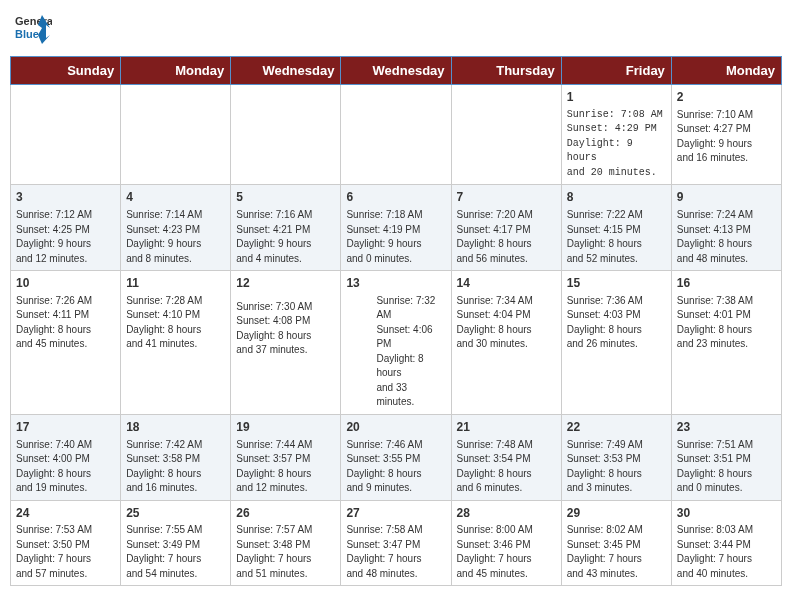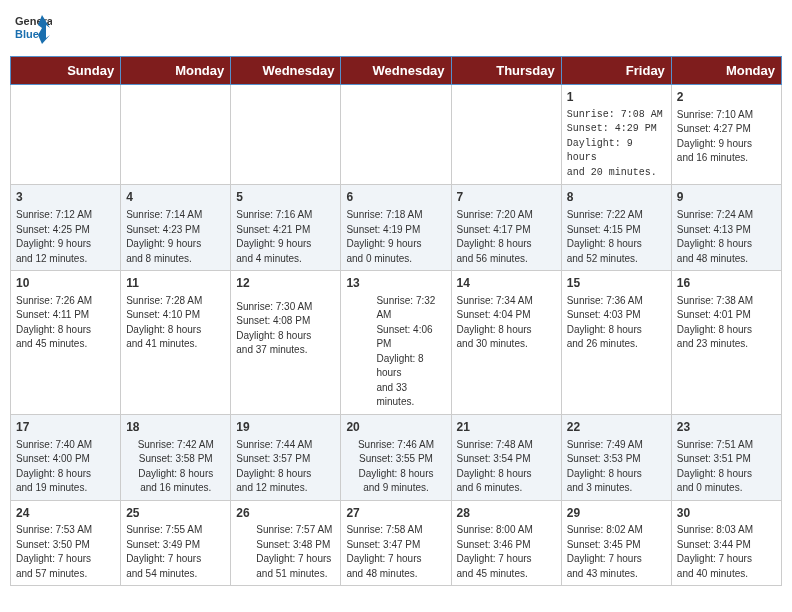--- a/index.html
+++ b/index.html
@@ -241,35 +241,35 @@
       <tr>
         <td>
           <span class="day-number">17</span>
           <div class="day-info" style="white-space: pre-line;">Sunrise: 7:40 AM
 Sunset: 4:00 PM
 Daylight: 8 hours
 and 19 minutes.</div>
         </td>
         <td>
           <span class="day-number">18</span>
-          <div class="day-info" style="white-space: pre-line; text-align: center;">Sunrise: 7:42 AM
+          <div class="day-info" style="white-space: pre-line;">Sunrise: 7:42 AM
 Sunset: 3:58 PM
 Daylight: 8 hours
 and 16 minutes.</div>
         </td>
         <td>
           <span class="day-number">19</span>
           <div class="day-info" style="white-space: pre-line;">Sunrise: 7:44 AM
 Sunset: 3:57 PM
 Daylight: 8 hours
 and 12 minutes.</div>
         </td>
         <td>
           <span class="day-number">20</span>
-          <div class="day-info" style="white-space: pre-line; text-align: center;">Sunrise: 7:46 AM
+          <div class="day-info" style="white-space: pre-line;">Sunrise: 7:46 AM
 Sunset: 3:55 PM
 Daylight: 8 hours
 and 9 minutes.</div>
         </td>
         <td>
           <span class="day-number">21</span>
           <div class="day-info" style="white-space: pre-line;">Sunrise: 7:48 AM
 Sunset: 3:54 PM
 Daylight: 8 hours
 and 6 minutes.</div>
@@ -299,21 +299,21 @@
         </td>
         <td>
           <span class="day-number">25</span>
           <div class="day-info" style="white-space: pre-line;">Sunrise: 7:55 AM
 Sunset: 3:49 PM
 Daylight: 7 hours
 and 54 minutes.</div>
         </td>
         <td>
           <span class="day-number">26</span>
-          <div class="day-info" style="white-space: pre-line; margin-left: 20px;">Sunrise: 7:57 AM
+          <div class="day-info" style="white-space: pre-line;">Sunrise: 7:57 AM
 Sunset: 3:48 PM
 Daylight: 7 hours
 and 51 minutes.</div>
         </td>
         <td>
           <span class="day-number">27</span>
           <div class="day-info" style="white-space: pre-line;">Sunrise: 7:58 AM
 Sunset: 3:47 PM
 Daylight: 7 hours
 and 48 minutes.</div>

